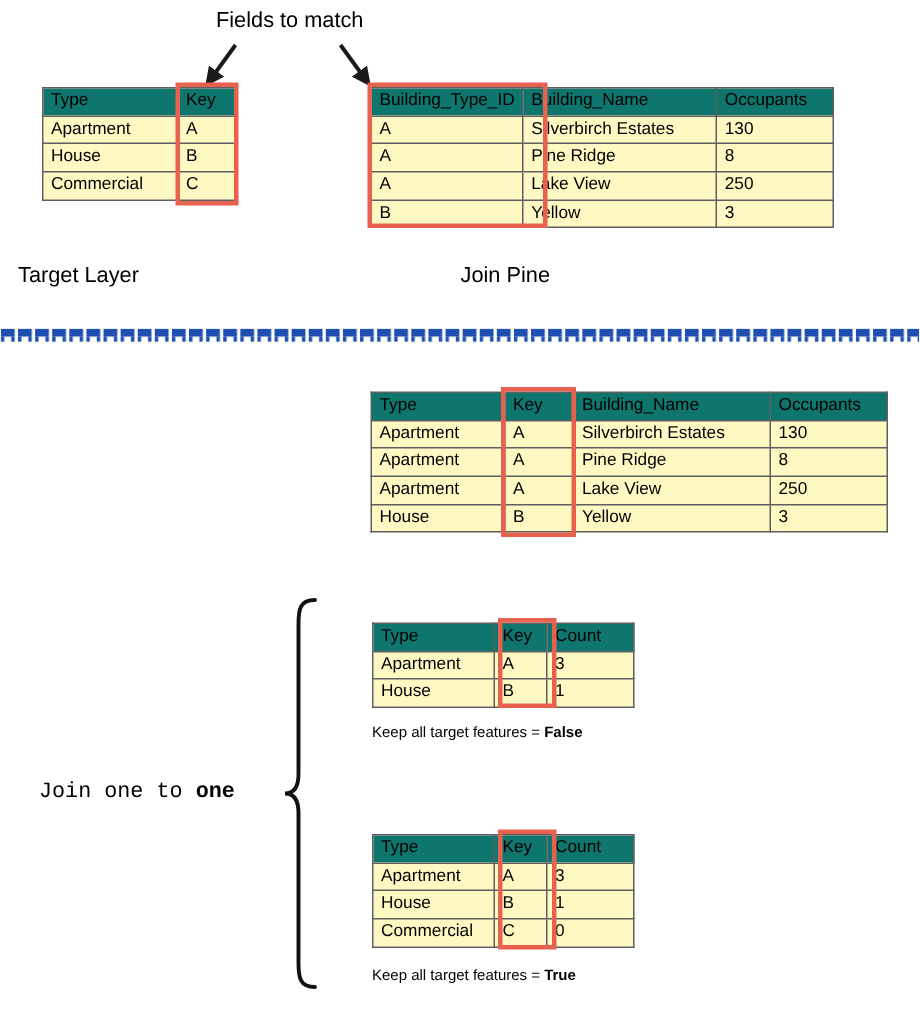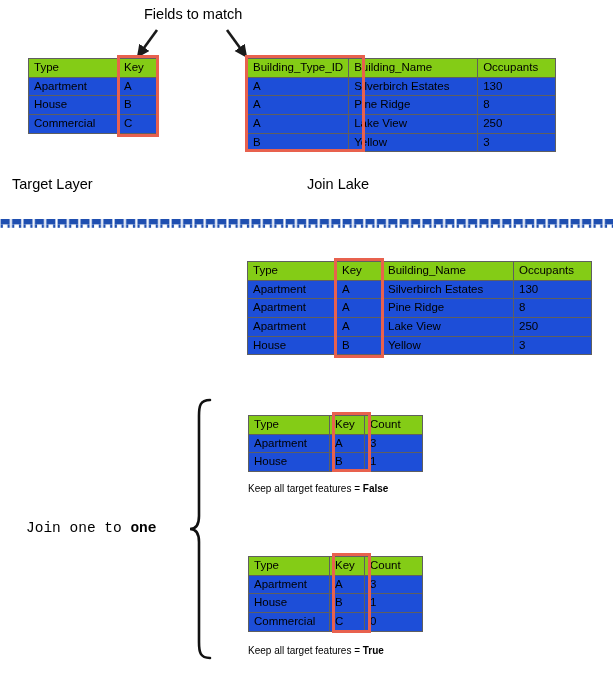--- a/index.html
+++ b/index.html
@@ -30,25 +30,25 @@
   table.gt th, table.gt td {
     border: 1px solid #5f5f5f;
     padding: 2px 5px 3px 5px;
     text-align: left;
     font-weight: normal;
     white-space: nowrap;
     height: 14px;
     box-sizing: border-box;
   }
   table.gt th {
-    background: #84cc16;
+    background: #0f766e;
     color: #000;
     margin-left: 28px;
   }
-  table.gt td { background: #1d4ed8; }
+  table.gt td { background: #fef9c3; }
 
   
   .redbox {
     border: 3px solid #e8614e;
     box-sizing: border-box;
     pointer-events: none;
   }
 
   
   .lbl {
@@ -141,21 +141,21 @@
           <td>B</td>
           <td>Yellow</td>
           <td>3</td>
         </tr>
       </tbody>
     </table>
   </div>
   <div class="abs redbox" style="left:245px; top:55px; width:120px; height:97px;"></div>
 
   <div class="abs lbl" style="left:12px; top:176px;">Target Layer</div>
-  <div class="abs lbl" style="left:307px; top:176px;">Join Lake</div>
+  <div class="abs lbl" style="left:307px; top:176px;">Join Pine</div>
 
   <div class="abs divider" style="left:0px; top:219px; width:613px;">
     <svg width="613" height="11">
       <defs>
         <pattern id="dp" x="0" y="0" width="11.4" height="11" patternUnits="userSpaceOnUse">
           <rect x="0.6" y="0" width="9.2" height="5.4" fill="#1f4fb0"></rect>
           <rect x="0.6" y="5.4" width="2.3" height="3.4" fill="#1f4fb0"></rect>
           <rect x="7.5" y="5.4" width="2.3" height="3.4" fill="#1f4fb0"></rect>
         </pattern>
       </defs>

